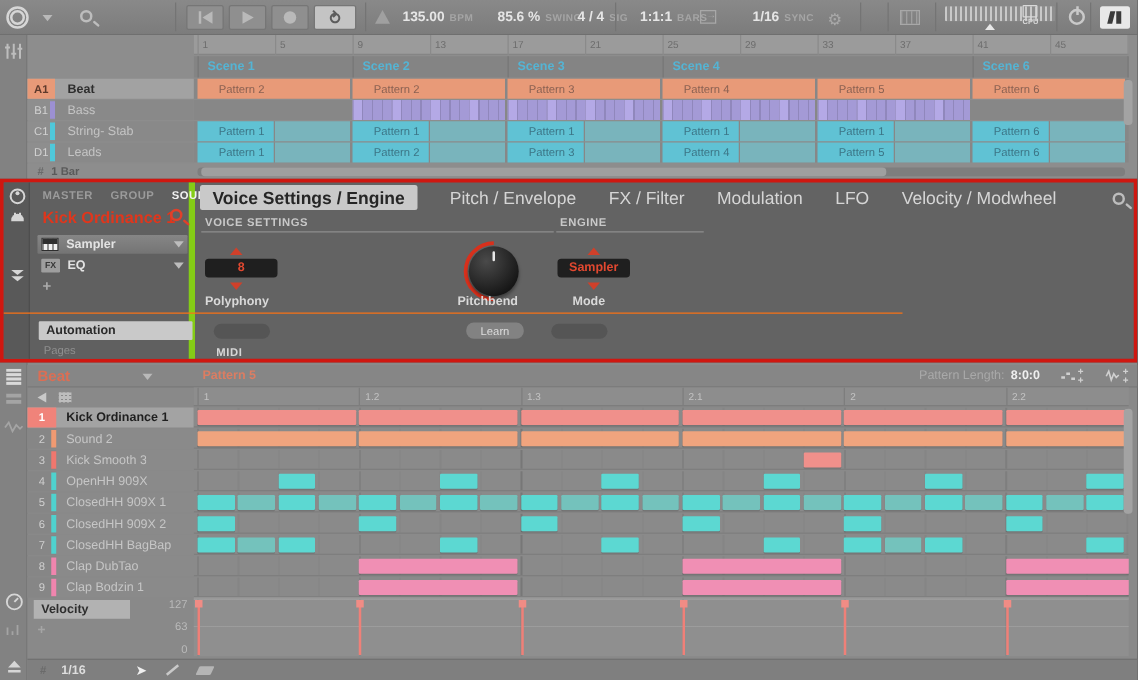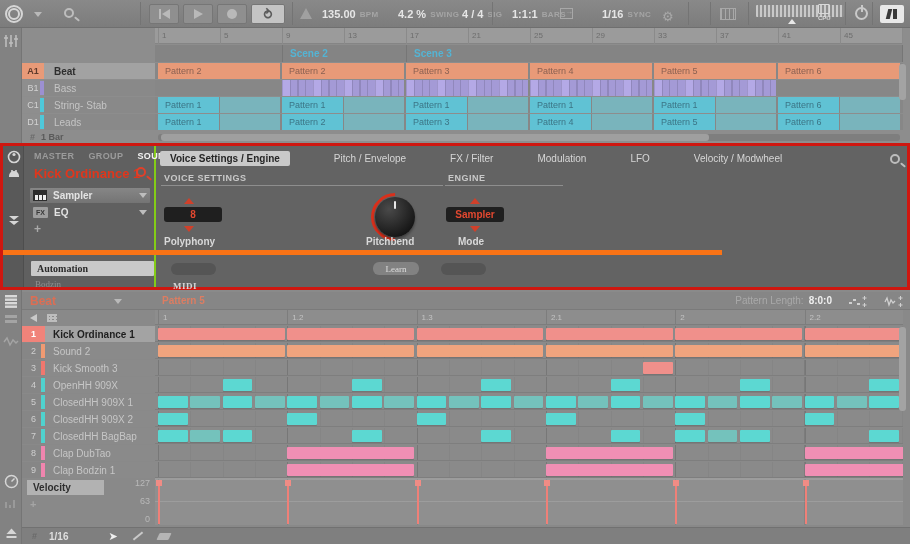--- a/index.html
+++ b/index.html
@@ -81,74 +81,74 @@
   .grp-name { padding-left:6px; }
   .tl { position:absolute; left:133px; top:0; width:748px; height:115px; overflow:hidden; }
   .tl-ruler { position:absolute; left:0; top:0; width:748px; height:16px; background:#9b9b9b;
     border-bottom:1px solid #858585; }
   .tl-tick { position:absolute; top:0; height:16px; border-left:1px solid #8a8a8a;
     font-size:8px; color:#6d6d6d; padding:3px 0 0 3px; }
   .tl-scenes { position:absolute; left:0; top:17px; width:748px; height:17px; background:#848484; }
   .scene { position:absolute; top:0; height:17px; border-left:1px solid #767676;
     font-size:10px; font-weight:bold; color:#54b4d4; padding:3px 0 0 7px; }
   .tl-row { position:absolute; left:0; width:748px; height:16px; background:#878787; }
-  .blk { position:absolute; top:0; height:16px; font-size:9px; color:#8a6152; padding:3px 0 0 7px;
+  .blk { position:absolute; top:0; height:16px; font-size:9px; color:#8a6152; padding:3px 0 0 17px;
     overflow:hidden; white-space:nowrap; }
   .arr-footer { position:absolute; left:0; top:103px; width:133px; height:12px; background:#8d8d8d;
     display:flex; align-items:center; gap:6px; font-size:9px; font-weight:bold; color:#5a5a5a; padding-left:8px; }
   .hash { font-size:9px; color:#6a6a6a; font-weight:bold; }
   .hscroll { position:absolute; height:7px; background:#7e7e7e; border-radius:3px; }
   .hscroll .thumb { position:absolute; top:0; height:7px; background:#9f9f9f; border-radius:3px; }
   .vscroll { position:absolute; width:7px; background:#7e7e7e00; }
   .vscroll .thumb { position:absolute; left:0; width:7px; background:#a3a3a3; border-radius:3px; }
 
   
   .control { position:absolute; left:0; top:143px; width:910px; height:147px; background:#636363;
     border:3px solid #cf1710; }
   .ctl-rail { position:absolute; left:0; top:0; width:21px; height:141px; background:#595959;
     border-right:1px solid #4e4e4e; }
   .ctl-left { position:absolute; left:21px; top:0; width:132px; height:141px; background:#606060;
-    border-right:2px solid #84cc16; }
+    border-right:5px solid #84cc16; }
   .lvl-tabs { position:absolute; left:10px; top:5px; display:flex; gap:14px; font-size:9px;
     font-weight:bold; color:#9b9b9b; letter-spacing:.4px; }
   .lvl-tabs .on { color:#f2f2f2; }
   .sound-name { position:absolute; left:10px; top:20px; font-size:13px; font-weight:bold; color:#e0361c; }
   .plug-list { position:absolute; left:6px; top:42px; width:120px; }
   .plug-row { height:15px; display:flex; align-items:center; gap:6px; font-size:10px; font-weight:bold;
     color:#e3e3e3; padding:0 3px; margin-bottom:2px; }
   .plug-row.sel { background:linear-gradient(#868686,#747474); border-radius:1px; }
   .plug-row .caret { margin-left:auto; border-top-color:#bdbdbd; }
   .piano-ic { width:14px; height:11px; background:#f0f0f0; border:1px solid #2e2e2e;
     background-image:linear-gradient(90deg,#2e2e2e 1px,transparent 1px),
       linear-gradient(#2e2e2e 4px,transparent 0); background-size:4px 100%,100% 100%; }
   .fx-ic { width:15px; height:11px; background:#9e9e9e; color:#383838; font-size:7px; font-weight:bold;
     display:flex; align-items:center; justify-content:center; border-radius:1px; }
   .plus { color:#aaa; font-size:12px; font-weight:bold; padding-left:4px; }
   .ctl-main { position:absolute; left:153px; top:0; width:754px; height:141px; }
   .page-tabs { position:absolute; left:4px; top:4px; height:16px; display:flex; align-items:center;
-    gap:44px; font-size:10px; color:#d6d6d6; }
+    gap:26px; font-size:14px; color:#d6d6d6; }
   .page-tab.on { background:#c9c9c9; color:#262626; padding:2px 10px; border-radius:2px; font-weight:bold; }
   .sec-hdr { position:absolute; font-size:9px; font-weight:bold; color:#c9c9c9; letter-spacing:.5px; }
   .sec-line { position:absolute; height:1px; background:#8e8e8e; }
   .valbox { position:absolute; width:58px; height:15px; background:#1f1f1f; border-radius:3px;
     color:#e24830; font-size:10px; font-weight:bold; display:flex; align-items:center; justify-content:center; }
   .tri-u { position:absolute; width:0; height:0; border-left:5px solid transparent;
     border-right:5px solid transparent; border-bottom:6px solid #d0402a; }
   .tri-d { position:absolute; width:0; height:0; border-left:5px solid transparent;
     border-right:5px solid transparent; border-top:6px solid #d0402a; }
   .ctl-label { position:absolute; font-size:10px; font-weight:bold; color:#d9d9d9; }
   .knob { position:absolute; width:40px; height:40px; border-radius:50%;
     background:radial-gradient(circle at 35% 30%, #4a4a4a, #161616 75%);
     box-shadow:0 2px 3px rgba(0,0,0,.4); }
   .knob .ind { position:absolute; left:50%; top:4px; width:2px; height:8px; background:#e8e8e8;
     transform:translateX(-50%); border-radius:1px; }
   .knob-arc { position:absolute; width:48px; height:48px; border-radius:50%;
     border:3px solid transparent; border-left-color:#d8301c; border-top-color:#d8301c;
     transform:rotate(-45deg); }
-  .auto-strip { position:absolute; left:0; top:104px; width:719px; height:37px; border-top:5px solid #f97316;font-family:Liberation Serif, serif; }
+  .auto-strip { position:absolute; left:0; top:104px; width:719px; height:37px; border-top:1px solid #f97316; }
   .auto-btn { position:absolute; left:28px; top:6px; width:123px; height:15px; background:#c9c9c9;
     color:#2a2a2a; font-size:10px; font-weight:bold; display:flex; align-items:center; padding-left:6px;
     border-radius:1px; }
   .pages-lbl { position:absolute; left:32px; top:24px; font-size:9px; color:#8f8f8f; }
   .pill { position:absolute; height:12px; border-radius:6px; background:#555; }
   .pill.learn { background:#828282; color:#dedede; font-size:9px; display:flex; align-items:center;
     justify-content:center; }
   .midi-lbl { position:absolute; font-size:9px; font-weight:bold; color:#d6d6d6; letter-spacing:.5px; }
 
   
@@ -244,21 +244,21 @@
       </div>
     <div class="tb-sep" style="left:292px"></div>
     <div class="abs" style="left:300px;top:8px">
         <div class="metro"></div>
       </div>
     <div class="tb-val" style="left:322px">
       <span>135.00</span>
       <span class="tb-unit">BPM</span>
     </div>
     <div class="tb-val" style="left:398px">
-      <span>4.2 %</span>
+      <span>85.6 %</span>
       <span class="tb-unit">SWING</span>
     </div>
     <div class="tb-val" style="left:462px">
       <span>4 / 4</span>
       <span class="tb-unit">SIG</span>
     </div>
     <div class="tb-sep" style="left:492px"></div>
     <div class="tb-val" style="left:512px">
       <span>1:1:1</span>
       <span class="tb-unit">BARS</span>
@@ -319,22 +319,25 @@
           <div class="tl-tick" style="left: 313px;">21</div>
           <div class="tl-tick" style="left: 375px;">25</div>
           <div class="tl-tick" style="left: 437px;">29</div>
           <div class="tl-tick" style="left: 499px;">33</div>
           <div class="tl-tick" style="left: 561px;">37</div>
           <div class="tl-tick" style="left: 623px;">41</div>
           <div class="tl-tick" style="left: 685px;">45</div>
           <div class="tl-tick" style="left: 747px;">49</div>
         </div>
         <div class="tl-scenes">
+          <div class="scene" style="left: 3px; width: 124px;">Scene 1</div>
           <div class="scene" style="left: 127px; width: 124px;">Scene 2</div>
           <div class="scene" style="left: 251px; width: 124px;">Scene 3</div>
+          <div class="scene" style="left: 375px; width: 124px;">Scene 4</div>
+          <div class="scene" style="left: 623px; width: 124px;">Scene 6</div>
           <div class="scene" style="left: 747px; width: 18px; color: rgb(84, 180, 212);">Sc</div>
         </div>
         <div class="tl-row" style="top: 35px;">
           <div class="blk" style="left: 3px; width: 122px; background: rgb(232, 154, 120);">Pattern 2</div>
           <div class="blk" style="left: 127px; width: 122px; background: rgb(232, 154, 120);">Pattern 2</div>
           <div class="blk" style="left: 251px; width: 122px; background: rgb(232, 154, 120);">Pattern 3</div>
           <div class="blk" style="left: 375px; width: 122px; background: rgb(232, 154, 120);">Pattern 4</div>
           <div class="blk" style="left: 499px; width: 122px; background: rgb(232, 154, 120);">Pattern 5</div>
           <div class="blk" style="left: 623px; width: 122px; background: rgb(232, 154, 120);">Pattern 6</div>
         </div>
@@ -481,21 +484,21 @@
       <div class="ctl-label" style="left:210px;top:90px">Pitchbend</div>
 
       <div class="tri-u" style="left:314px;top:52px"></div>
       <div class="valbox" style="left:290px;top:61px">Sampler</div>
       <div class="tri-d" style="left:314px;top:80px"></div>
       <div class="ctl-label" style="left:302px;top:90px">Mode</div>
     </div>
 
     <div class="auto-strip">
       <div class="auto-btn">Automation</div>
-      <div class="pages-lbl">Bodzin</div>
+      <div class="pages-lbl">Pages</div>
       <div class="pill" style="left:168px;top:8px;width:45px"></div>
       <div class="midi-lbl" style="left:170px;top:26px">MIDI</div>
       <div class="pill learn" style="left:370px;top:7px;width:46px;height:13px">Learn</div>
       <div class="pill" style="left:438px;top:8px;width:45px"></div>
     </div>
   </div>
 
   <div class="abs" style="left:0;top:292px;width:22px;height:252px">
     <div class="rail-ic" style="top:3px">
       <svg width="14" height="13" viewBox="0 0 14 13">

